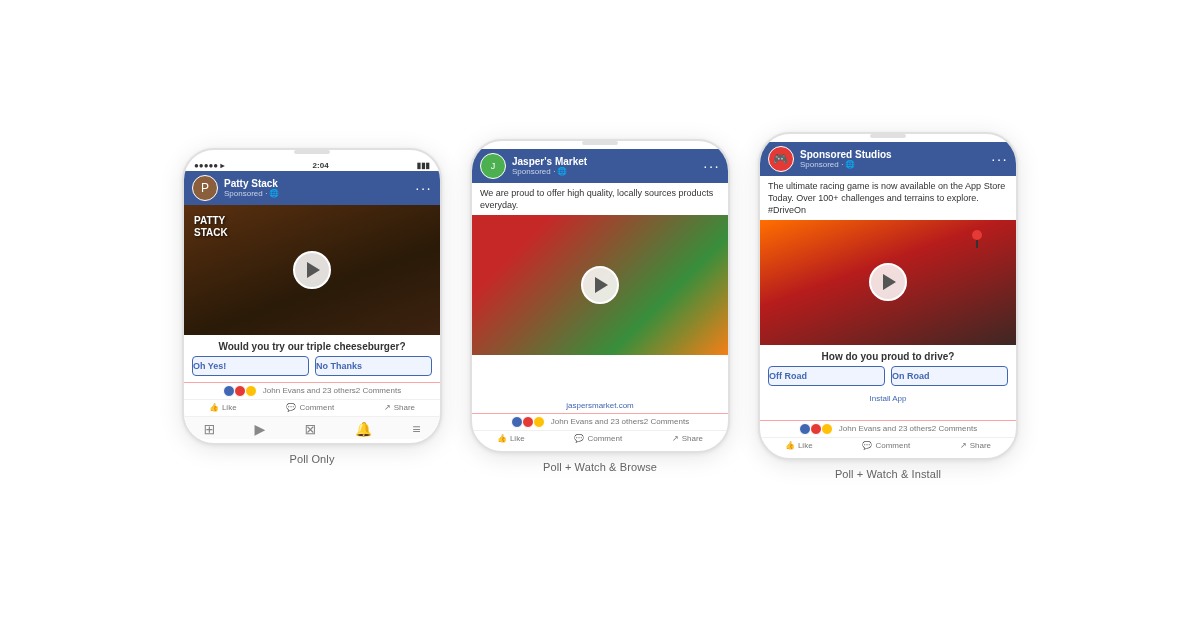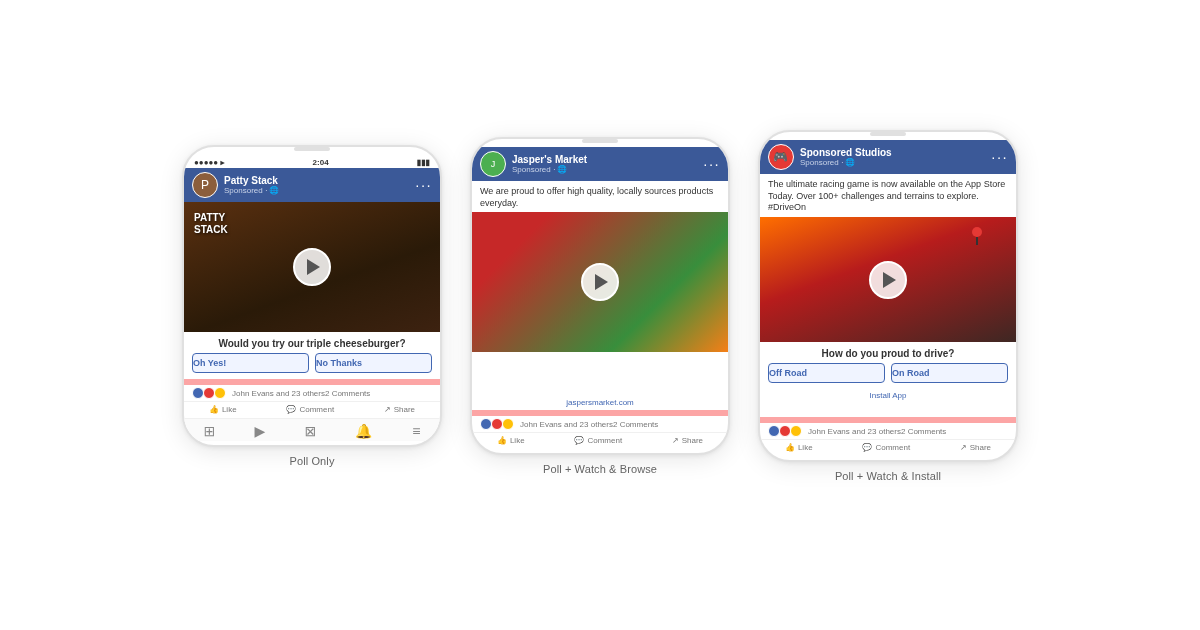--- a/index.html
+++ b/index.html
@@ -166,25 +166,25 @@
       font-size: 9px;
       font-weight: 600;
       color: #4267B2;
       text-align: left;
       background: #f0f4ff;
       cursor: pointer;
     }
     .fb-reactions {
       display: flex;
       align-items: center;
-      justify-content: flex-start;
+      justify-content: center;
       padding: 2px 8px;
       font-size: 8px;
       color: #777;
-      border-top: 6px solid #fca5a5;
+      border-top: 1px solid #fca5a5;
     }
     .reaction-icons {
       display: flex;
       align-items: center;
       gap: 2px;
     }
     .reaction-dot {
       width: 12px;
       height: 12px;
       border-radius: 50%;

